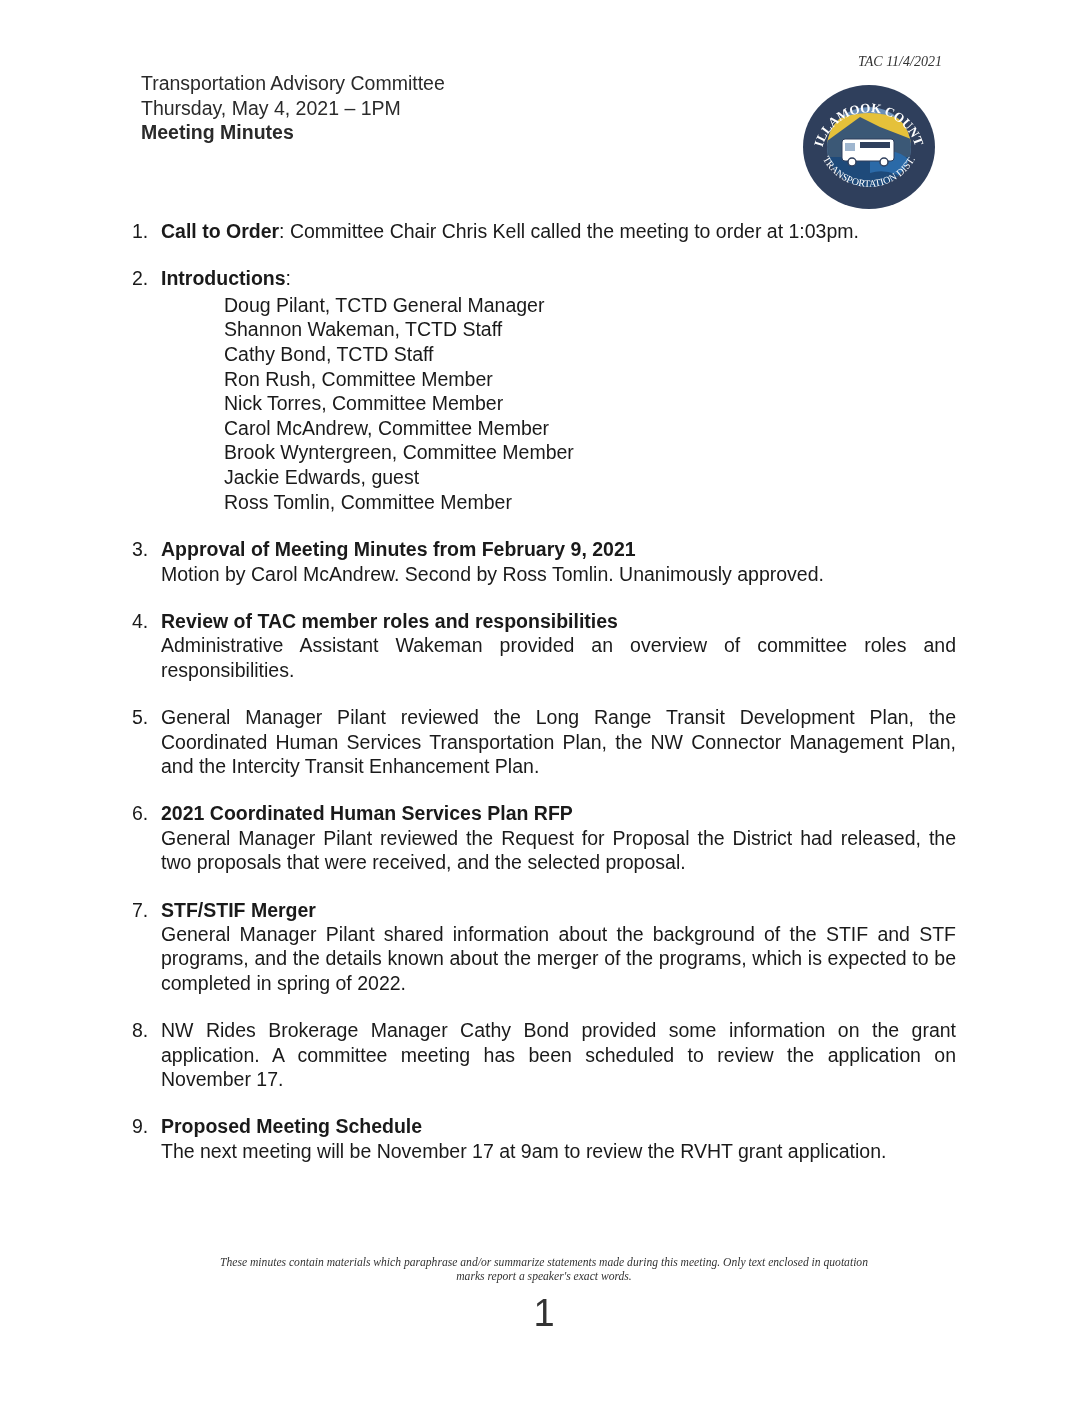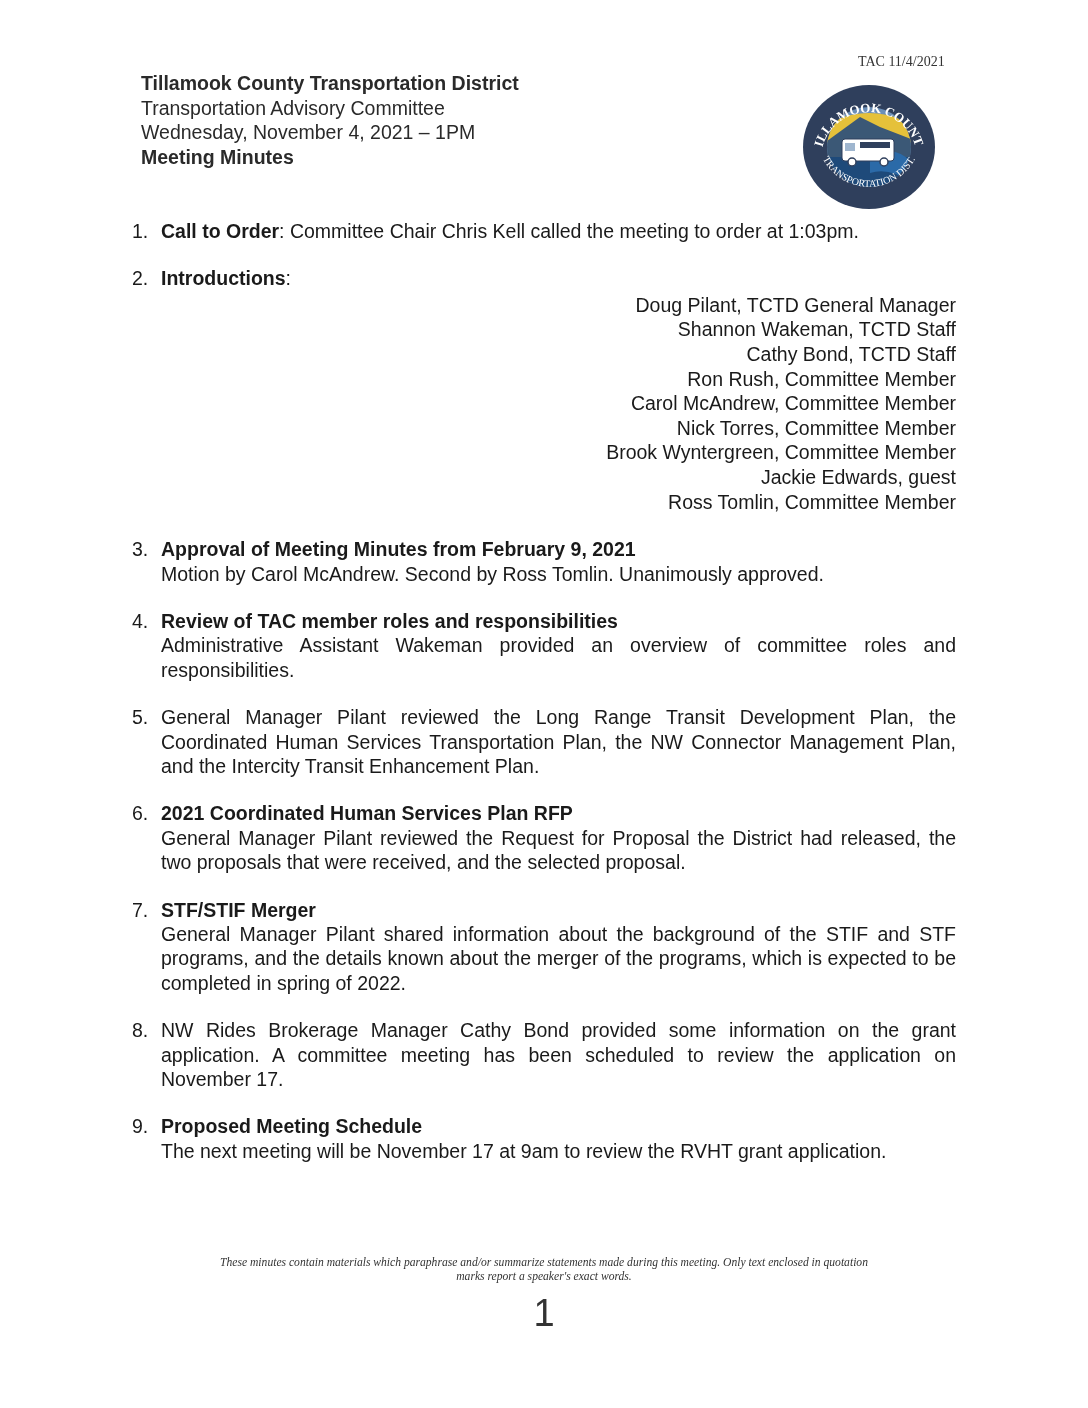--- a/index.html
+++ b/index.html
@@ -2,49 +2,48 @@
 <html><head>
   <meta charset="utf-8">
   <style>
     html, body { margin: 0; padding: 0; }
     body {
       width: 1088px; height: 1408px; background: #ffffff; position: relative;
       font-family: "Liberation Sans", sans-serif; color: #1a1a1a; overflow: hidden;
     }
     .tag {
       position: absolute; left: 858px; top: 54px;
-      font-family: "Liberation Serif", serif; font-size: 14px; color: #333;
+      font-family: "Liberation Serif", serif; font-style: italic; font-size: 14px; color: #333;
     }
     .header { position: absolute; left: 141px; top: 71px; font-size: 19.5px; line-height: 24.5px; color: #2a2a2a; }
     .header .b { font-weight: bold; }
     .logo { position: absolute; left: 800px; top: 83px; width: 138px; height: 128px; }
     .items { position: absolute; left: 132px; top: 219px; width: 824px; font-size: 19.5px; line-height: 24.4px; }
     .item { position: relative; padding-left: 29px; margin-bottom: 23px; }
     .item .num { position: absolute; left: 0; top: 0; }
     .item .title { font-weight: bold; }
     .item .body { text-align: justify; }
     .item.first .title { display: inline; }
     .item.first .inline-body { display: inline; }
-    .attendees { padding-left: 63px; margin-top: 2px; text-align: right; }
+    .attendees { padding-left: 63px; margin-top: 2px; }
     .attendees div { height: 24.6px; }
     .footer-note {
       position: absolute; left: 110px; top: 1256px; width: 868px; text-align: center;
       font-family: "Liberation Serif", serif; font-style: italic; font-size: 11.6px; line-height: 14px; color: #333;
     }
     .page-num { position: absolute; left: 0; width: 1088px; top: 1292px; text-align: center; font-size: 38px; color: #333; }
   </style>
 </head>
 <body>
 
 <div class="tag">TAC 11/4/2021</div>
 
 <div class="header">
-  <div class="b">Tillamook County Transportation District</div>
   <div>Transportation Advisory Committee</div>
-  <div>Wednesday, November 4, 2021 – 1PM</div>
+  <div>Thursday, May 4, 2021 – 1PM</div>
   <div class="b">Meeting Minutes</div>
 </div>
 
 <svg class="logo" viewBox="0 0 138 128">
   <defs>
     <path id="arcTop" d="M 22 66 A 48 46 0 0 1 116 66"></path>
     <path id="arcBot" d="M 18 62 A 52 52 0 0 0 120 62"></path>
     <clipPath id="innerClip">
         <ellipse cx="69" cy="64" rx="42" ry="40"></ellipse>
       </clipPath>
@@ -78,22 +77,22 @@
     <span class="title">Call to Order</span><span class="inline-body">: Committee Chair Chris Kell called the meeting to order at 1:03pm.</span>
   </div>
   <div class="item first">
     <span class="num">2.</span>
     <span class="title">Introductions</span><span class="inline-body">:</span>
     <div class="attendees">
       <div>Doug Pilant, TCTD General Manager</div>
       <div>Shannon Wakeman, TCTD Staff</div>
       <div>Cathy Bond, TCTD Staff</div>
       <div>Ron Rush, Committee Member</div>
+      <div>Nick Torres, Committee Member</div>
       <div>Carol McAndrew, Committee Member</div>
-      <div>Nick Torres, Committee Member</div>
       <div>Brook Wyntergreen, Committee Member</div>
       <div>Jackie Edwards, guest</div>
       <div>Ross Tomlin, Committee Member</div>
     </div>
   </div>
   <div class="item">
     <span class="num">3.</span>
     <div class="title">Approval of Meeting Minutes from February 9, 2021</div>
     <div class="body">Motion by Carol McAndrew. Second by Ross Tomlin. Unanimously approved.</div>
   </div>

